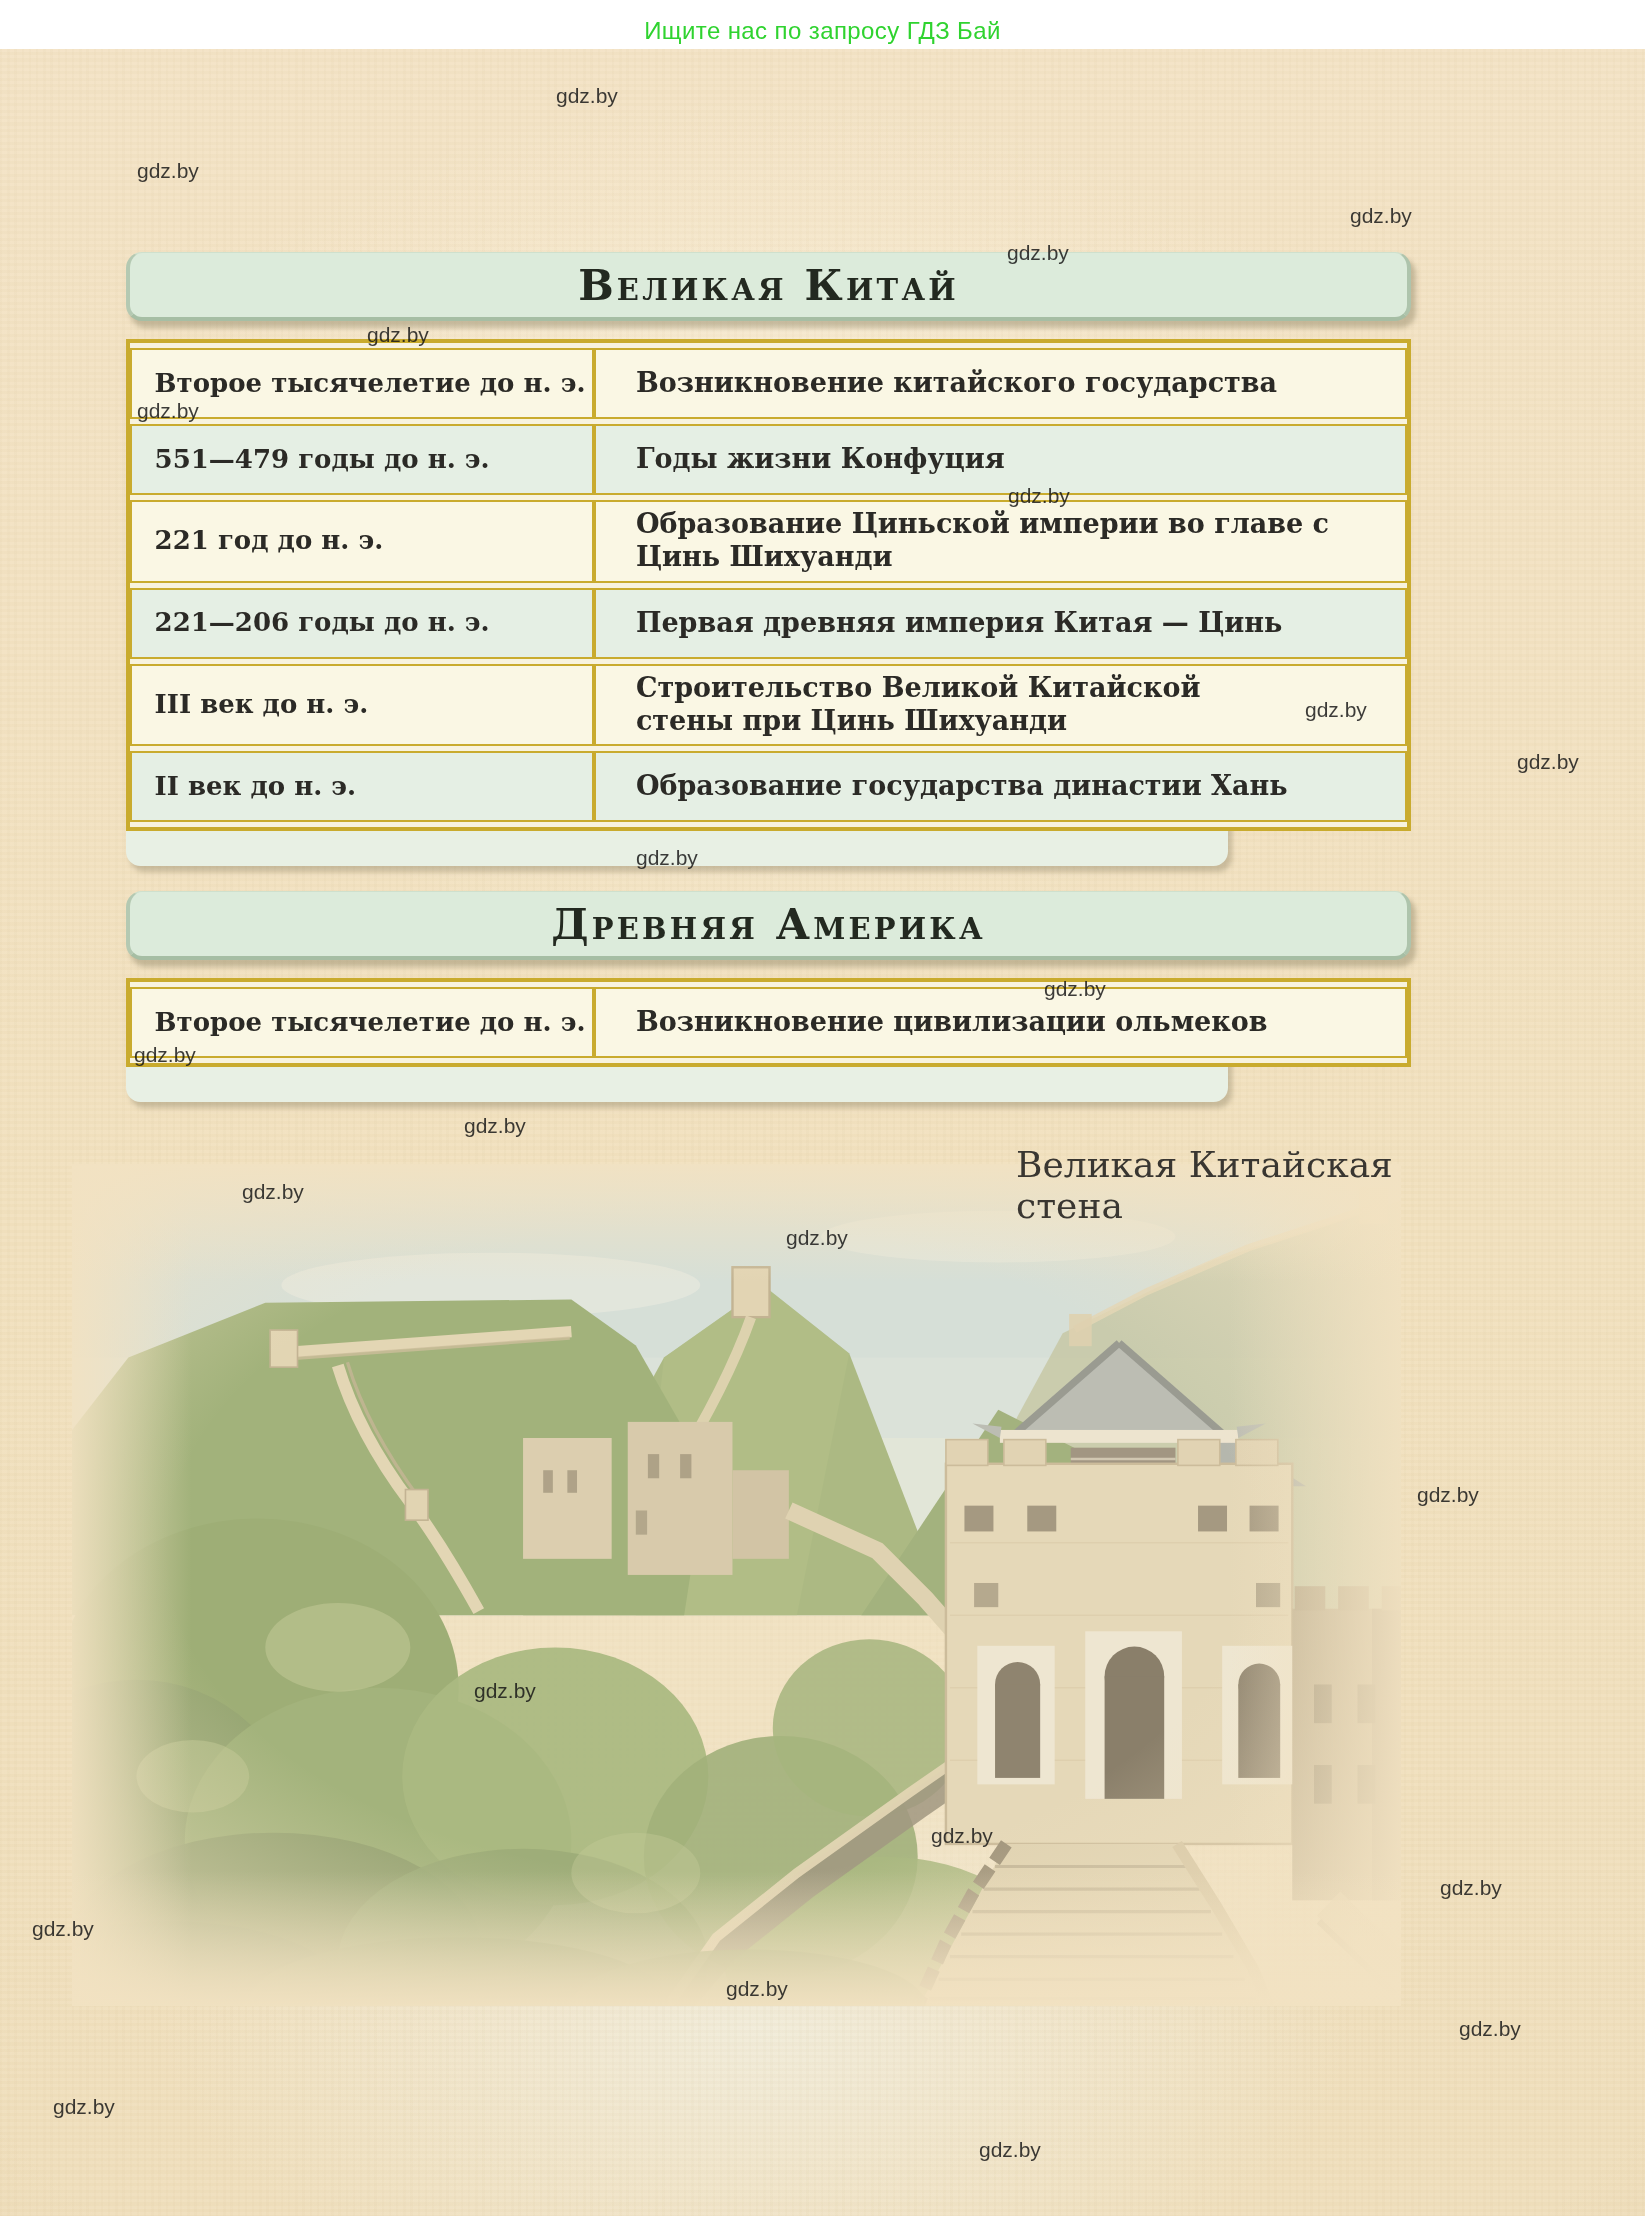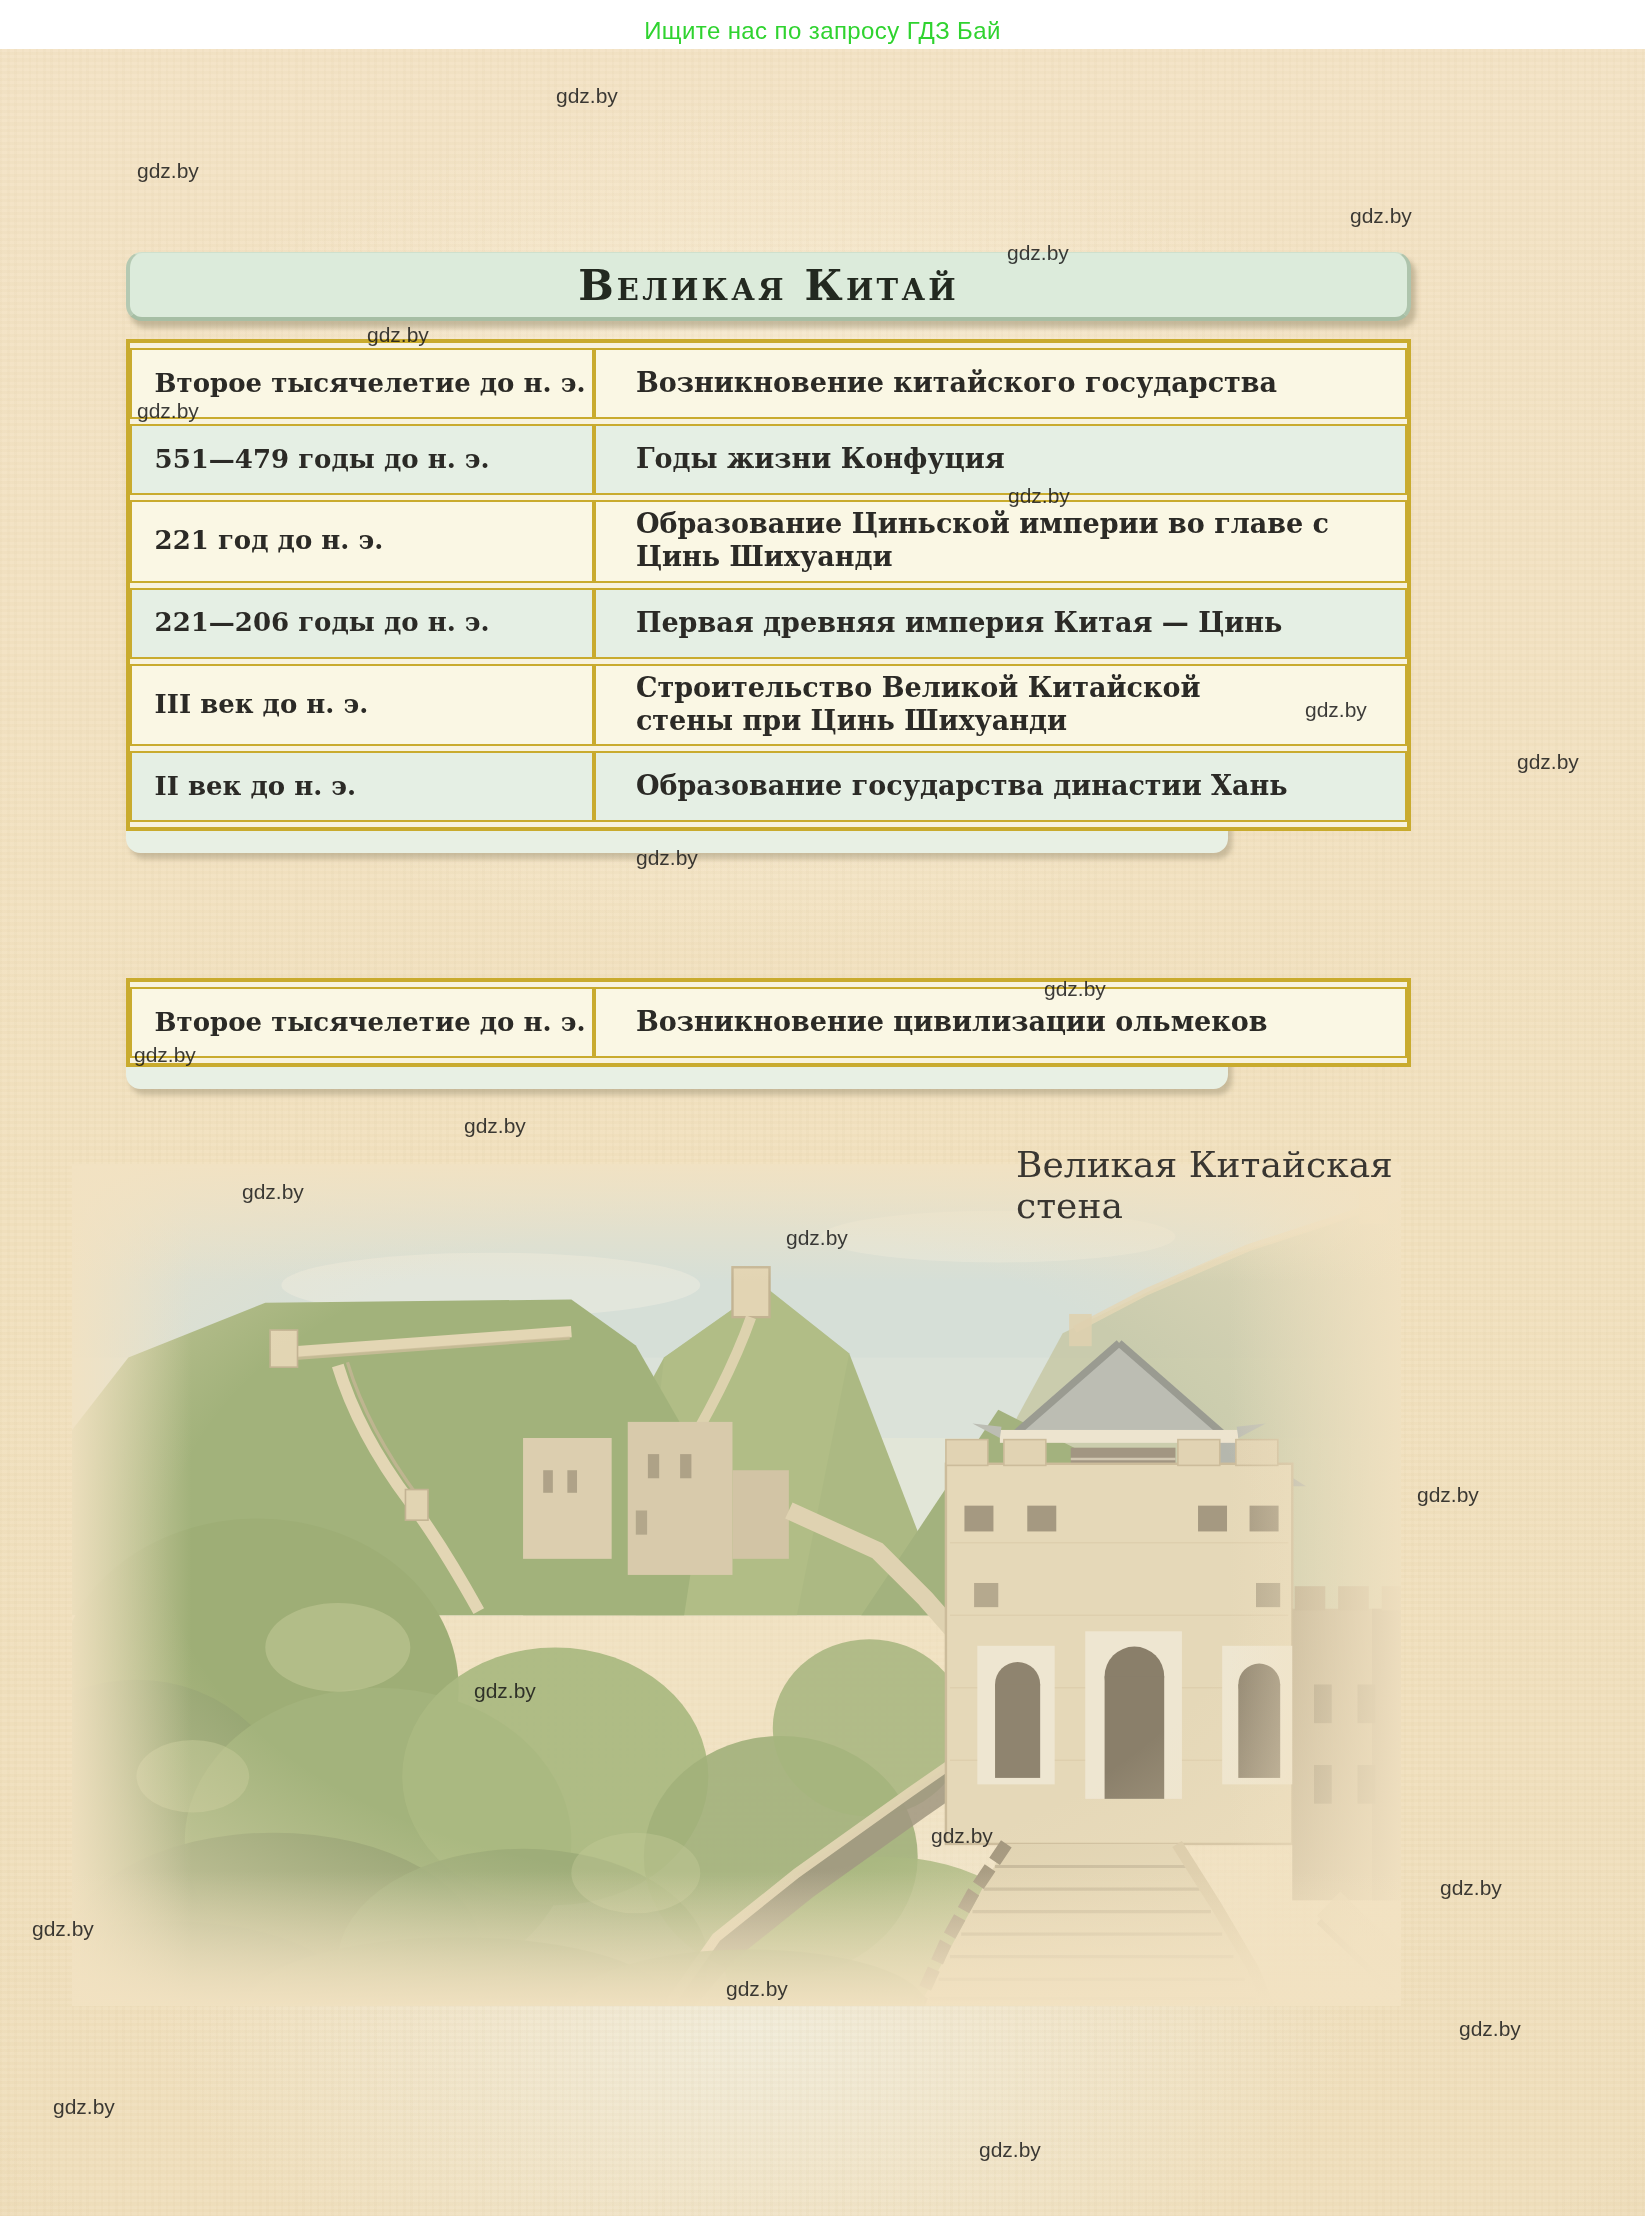--- a/index.html
+++ b/index.html
@@ -63,21 +63,21 @@
     font-size:42px;
     letter-spacing:3.2px;
     color:#232920;
   }
 
   
   .tablewrap {
     position:absolute; left:126px; width:1102px;
     background:#e8f0e4;
     border-radius:0 0 14.5px 14.5px;
-    padding:0 13px 22px 0;
+    padding:0 13px 35px 0;
     box-shadow:4px 5.6px 4.8px rgba(136,126,96,.38);
     z-index:10;
   }
   #tw-china { top:327px; }
   #tw-america { top:966px; }
   table.timeline {
     width:1285px;
     border-collapse:separate; border-spacing:0 5.6px;
     border:4px solid #c9ab2e;
     background:#f8f3de;
@@ -172,20 +172,23 @@
 стены при Цинь Шихуанди</td>
         </tr>
         <tr class="green">
           <td class="date">II век до н. э.</td>
           <td class="event">Образование государства династии Хань</td>
         </tr>
       </tbody>
     </table>
   </div>
 
+  <div class="header-box" id="hb-america">
+    <span class="header-title">Древняя Америка</span>
+  </div>
   <div class="tablewrap" id="tw-america">
     <table class="timeline">
       <tbody>
         <tr class="cream">
           <td class="date">Второе тысячелетие до н. э.</td>
           <td class="event">Возникновение цивилизации ольмеков</td>
         </tr>
       </tbody>
     </table>
   </div>

